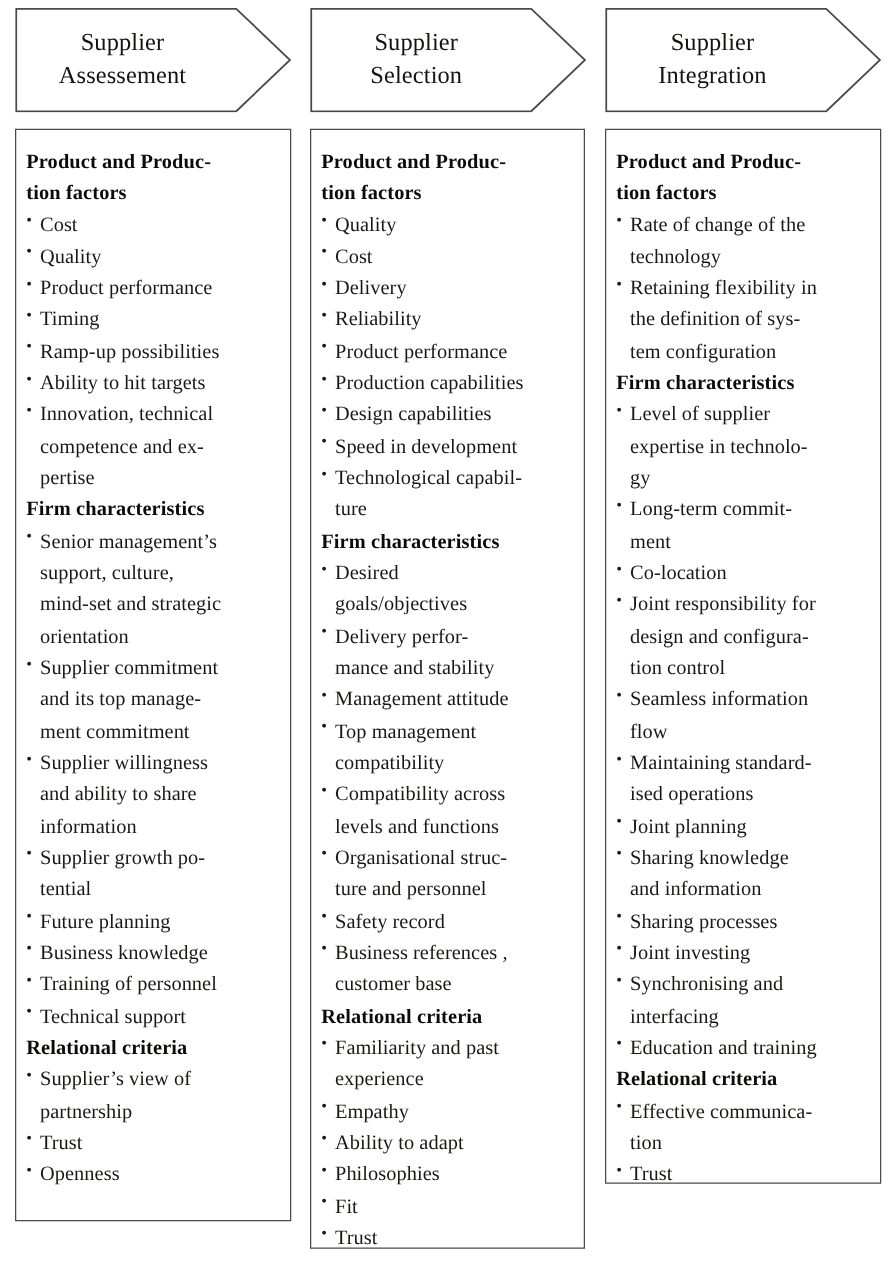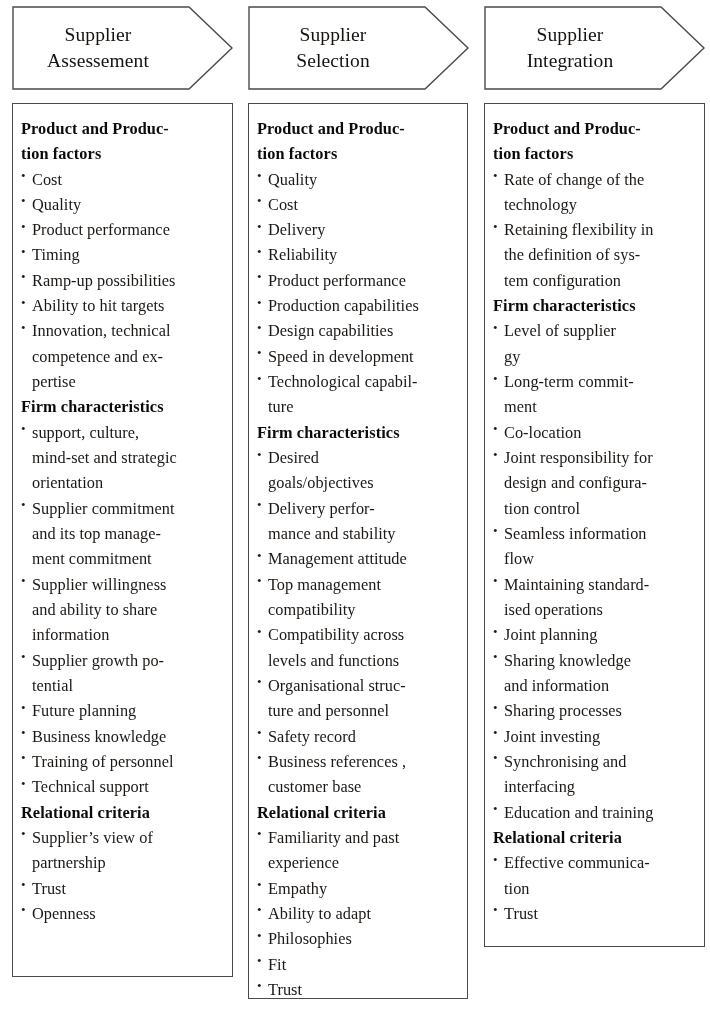--- a/index.html
+++ b/index.html
@@ -163,20 +163,21 @@
             <span class="ln">Innovation, technical</span>
             <span class="ln">competence and ex-</span>
             <span class="ln">pertise</span>
           </li>
         </ul>
         <div class="group-head">
           <div>Firm characteristics</div>
         </div>
         <ul class="bullets">
           <li>
+            <span class="ln">Senior management’s</span>
             <span class="ln">support, culture,</span>
             <span class="ln">mind-set and strategic</span>
             <span class="ln">orientation</span>
           </li>
           <li>
             <span class="ln">Supplier commitment</span>
             <span class="ln">and its top manage-</span>
             <span class="ln">ment commitment</span>
           </li>
           <li>
@@ -349,20 +350,21 @@
             <span class="ln">the definition of sys-</span>
             <span class="ln">tem configuration</span>
           </li>
         </ul>
         <div class="group-head">
           <div>Firm characteristics</div>
         </div>
         <ul class="bullets">
           <li>
             <span class="ln">Level of supplier</span>
+            <span class="ln">expertise in technolo-</span>
             <span class="ln">gy</span>
           </li>
           <li>
             <span class="ln">Long-term commit-</span>
             <span class="ln">ment</span>
           </li>
           <li>
             <span class="ln">Co-location</span>
           </li>
           <li>

